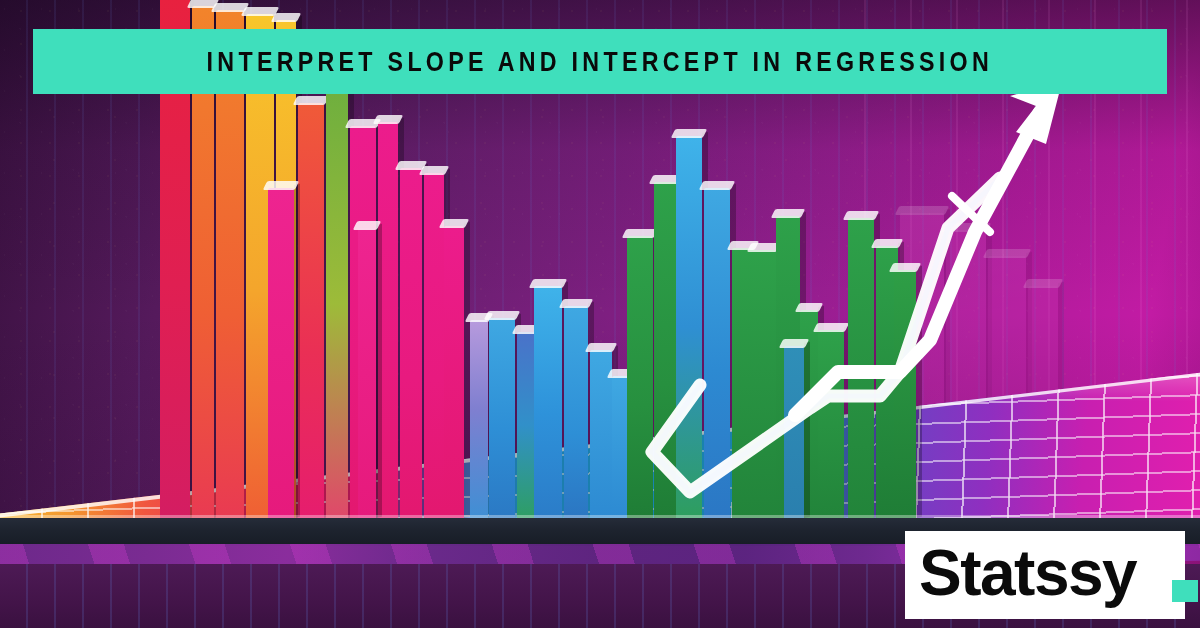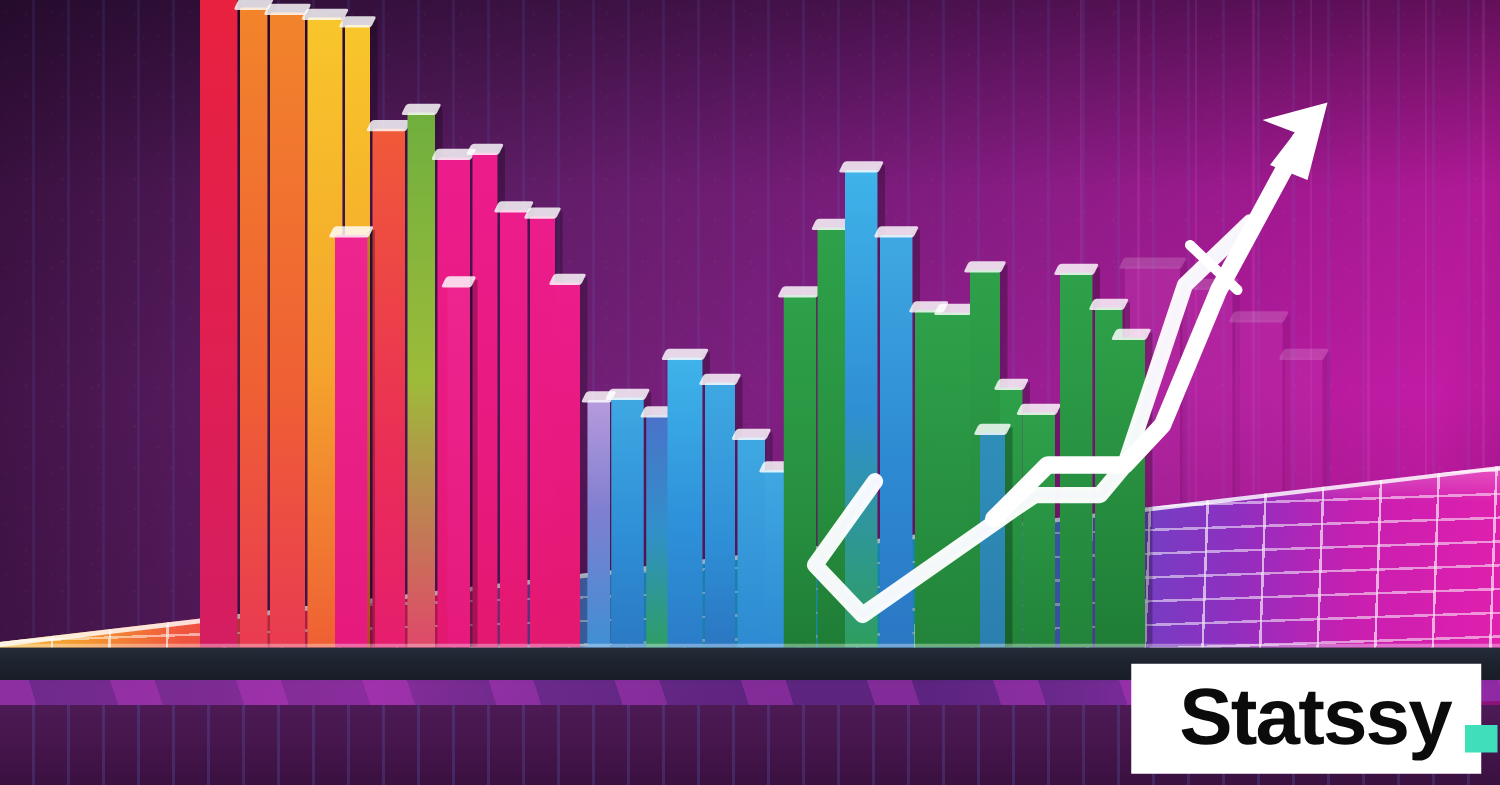--- a/index.html
+++ b/index.html
@@ -198,21 +198,21 @@
     white-space:nowrap;
   }
 
   
   .logo{
     position:absolute;
     left:905px; top:531px;
     width:280px; height:88px;
     background:#ffffff;
     z-index:45;
-    display:flex; align-items:center;justify-content:center;
+    display:flex; align-items:center;
   }
   .logo-text{
     font-family:"Liberation Sans", sans-serif;
     font-weight:700;
     font-size:64px;
     letter-spacing:-1.5px;
     color:#0b0b0b;
     padding-left:14px;
     line-height:1;
     margin-top:-4px;
@@ -302,19 +302,22 @@
     <line x1="952" y1="196" x2="990" y2="232" stroke="#ffffff" stroke-width="8" stroke-linecap="round"></line>
   </svg>
 
   <div class="platform"></div>
   <div class="platform-top"></div>
   <div class="platform-shadow"></div>
   <div class="platform-stripes"></div>
   <div class="under"></div>
   <div class="under-lines"></div>
 
+  <div class="banner">
+    <span class="banner-text">Interpret Slope and Intercept in Regression</span>
+  </div>
 
   <div class="logo">
     <span class="logo-text">Statssy</span>
   </div>
   <div class="logo-dot"></div>
 
 </div>
 
 </body></html>

